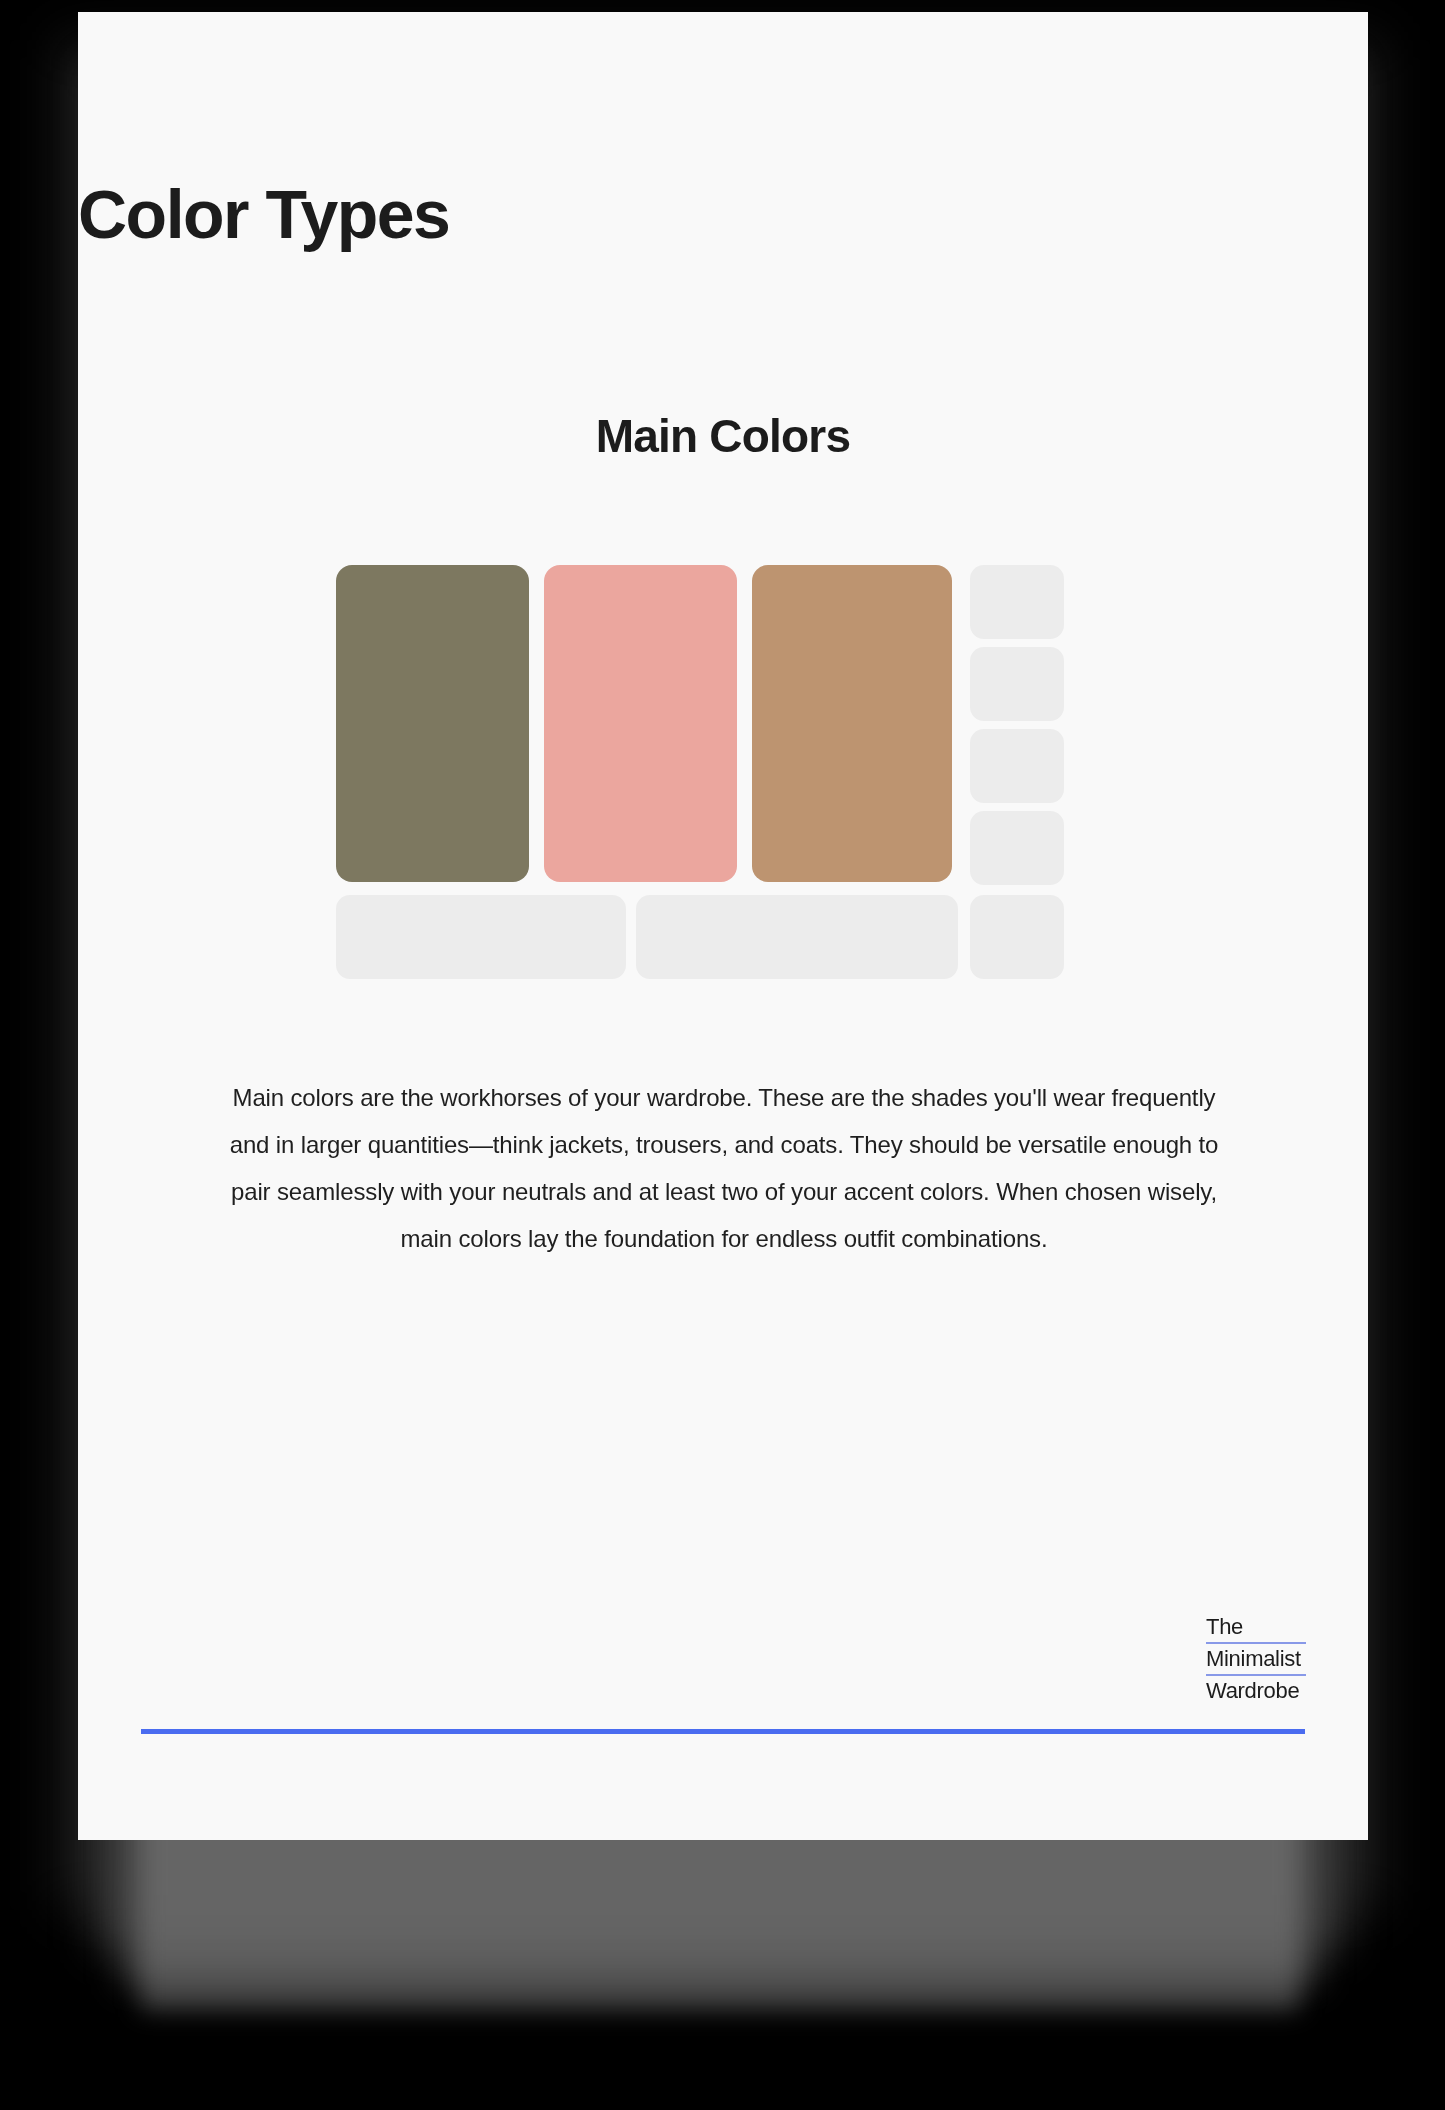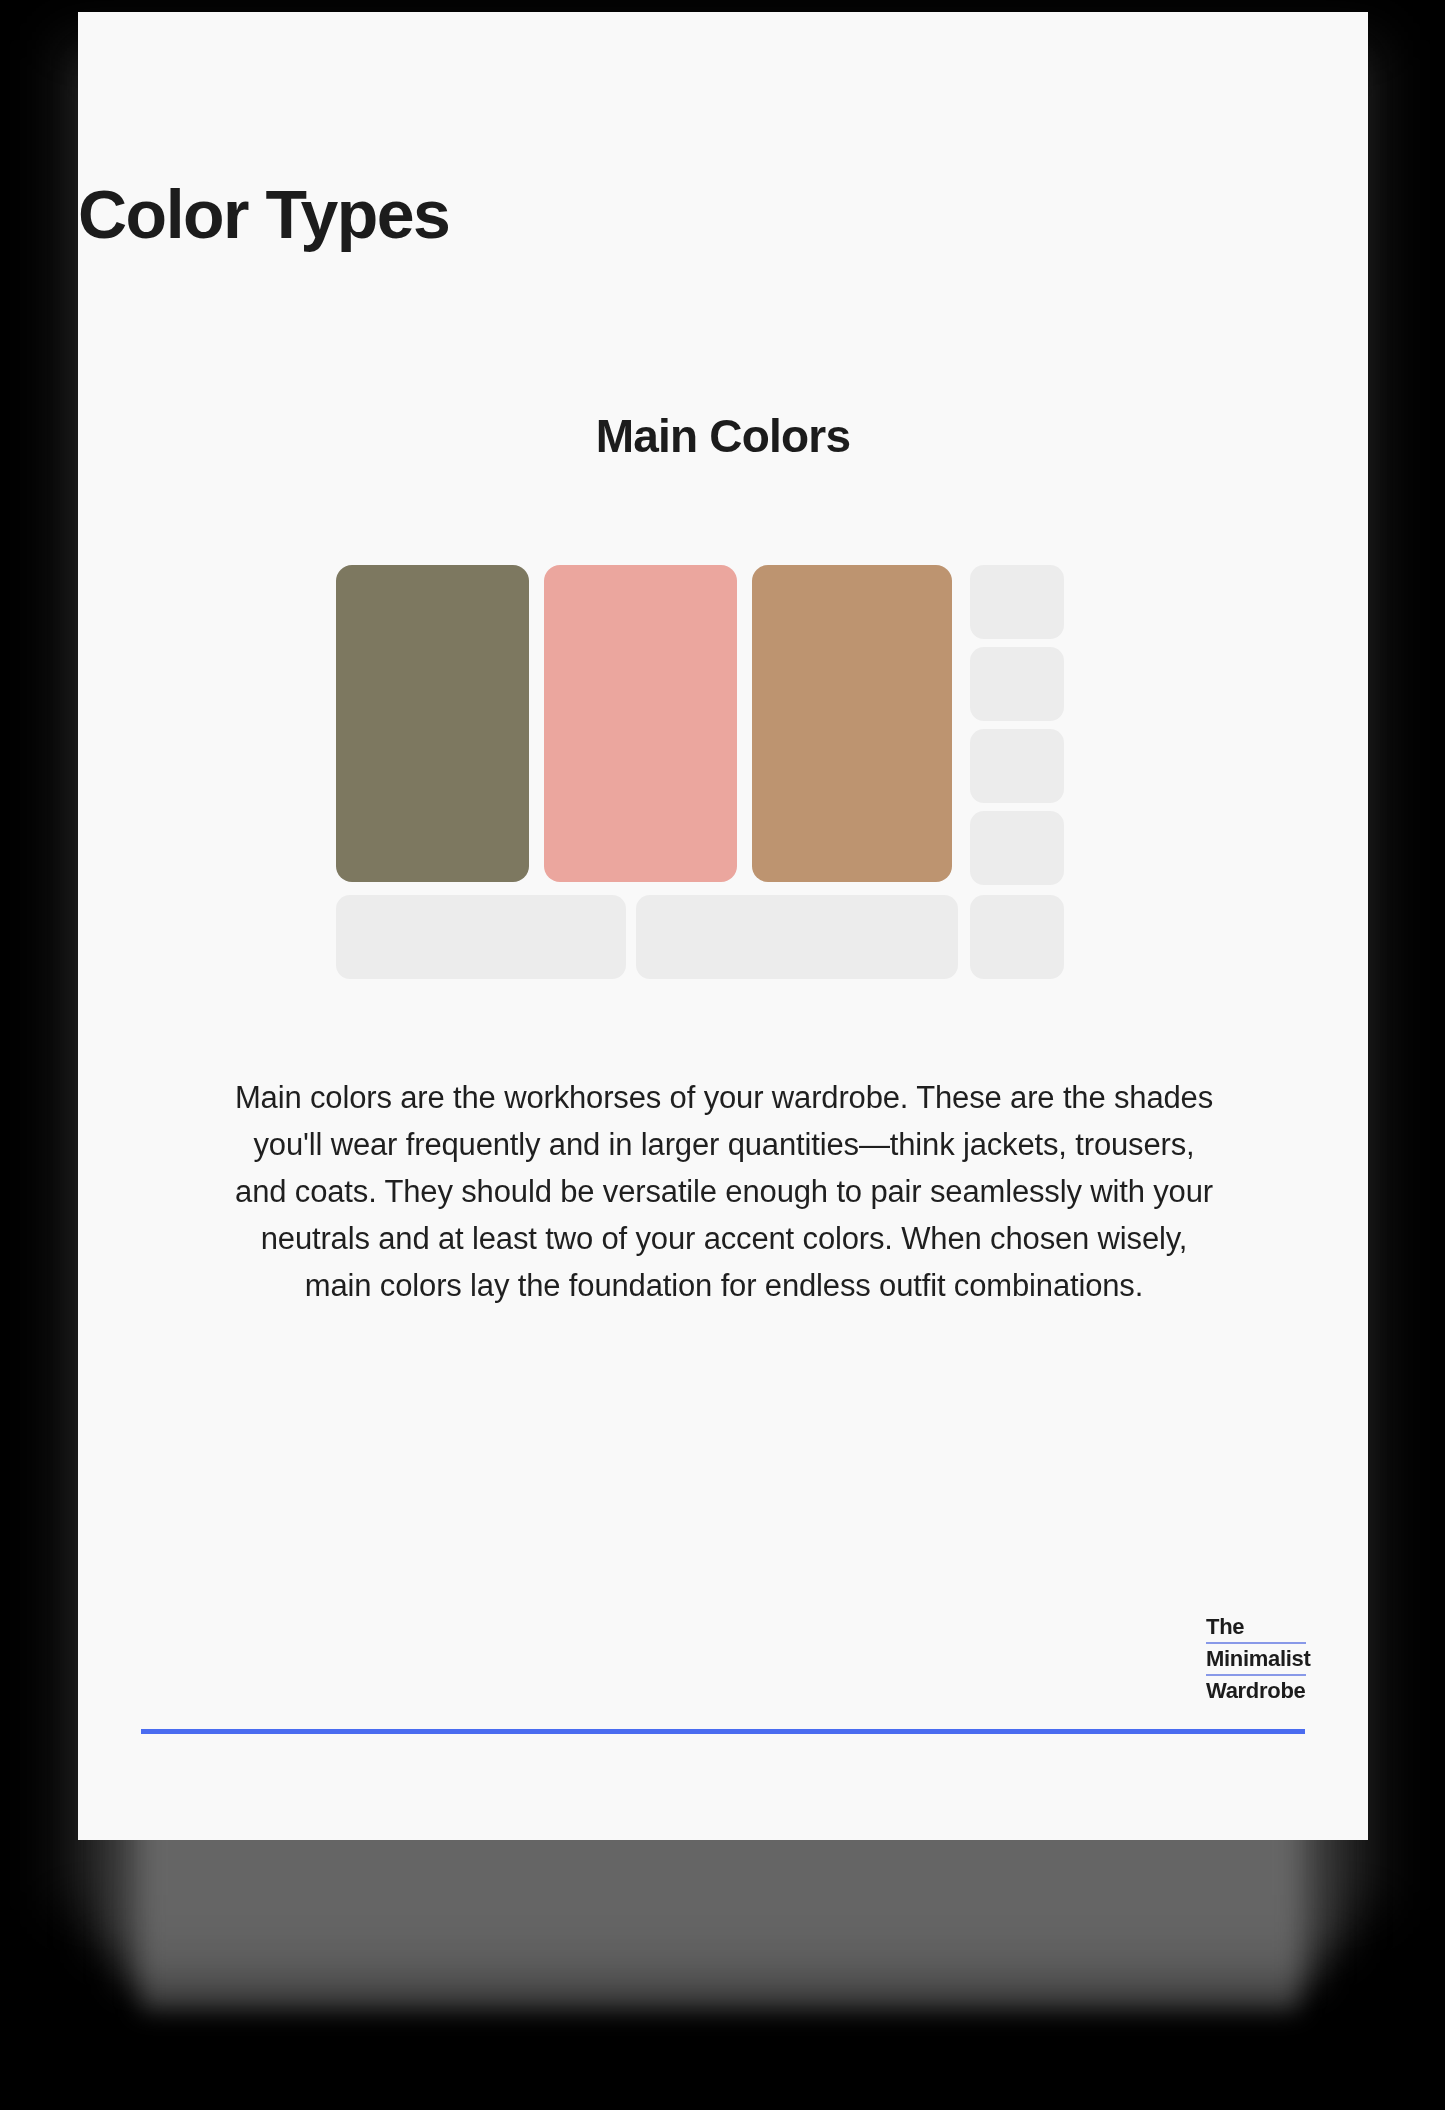--- a/index.html
+++ b/index.html
@@ -123,34 +123,33 @@
   .ph-b2 { left: 300px; top: 330px; width: 322px; height: 84px; }
   .ph-b3 { left: 634px; top: 330px; width: 94px;  height: 84px; }
 
   
   .body-copy {
     position: absolute;
     left: 148px;
     top: 1062px;
     width: 996px;
     text-align: center;
-    font-size: 31px;
+    font-size: 24px;
     line-height: 47px;
     color: #1F1F1F;
     letter-spacing: -0.15px;
   }
 
   
   .footer-logo {
     position: absolute;
     right: 62px;
     top: 1600px;
     width: 100px;
     text-align: left;
-    font-weight: bold;
   }
   .logo-line {
     font-size: 22px;
     line-height: 30px;
     color: #1C1C1C;
     white-space: nowrap;
     border-bottom: 2px solid #8899E8;
     letter-spacing: -0.3px;
   }
   .logo-line.last {

